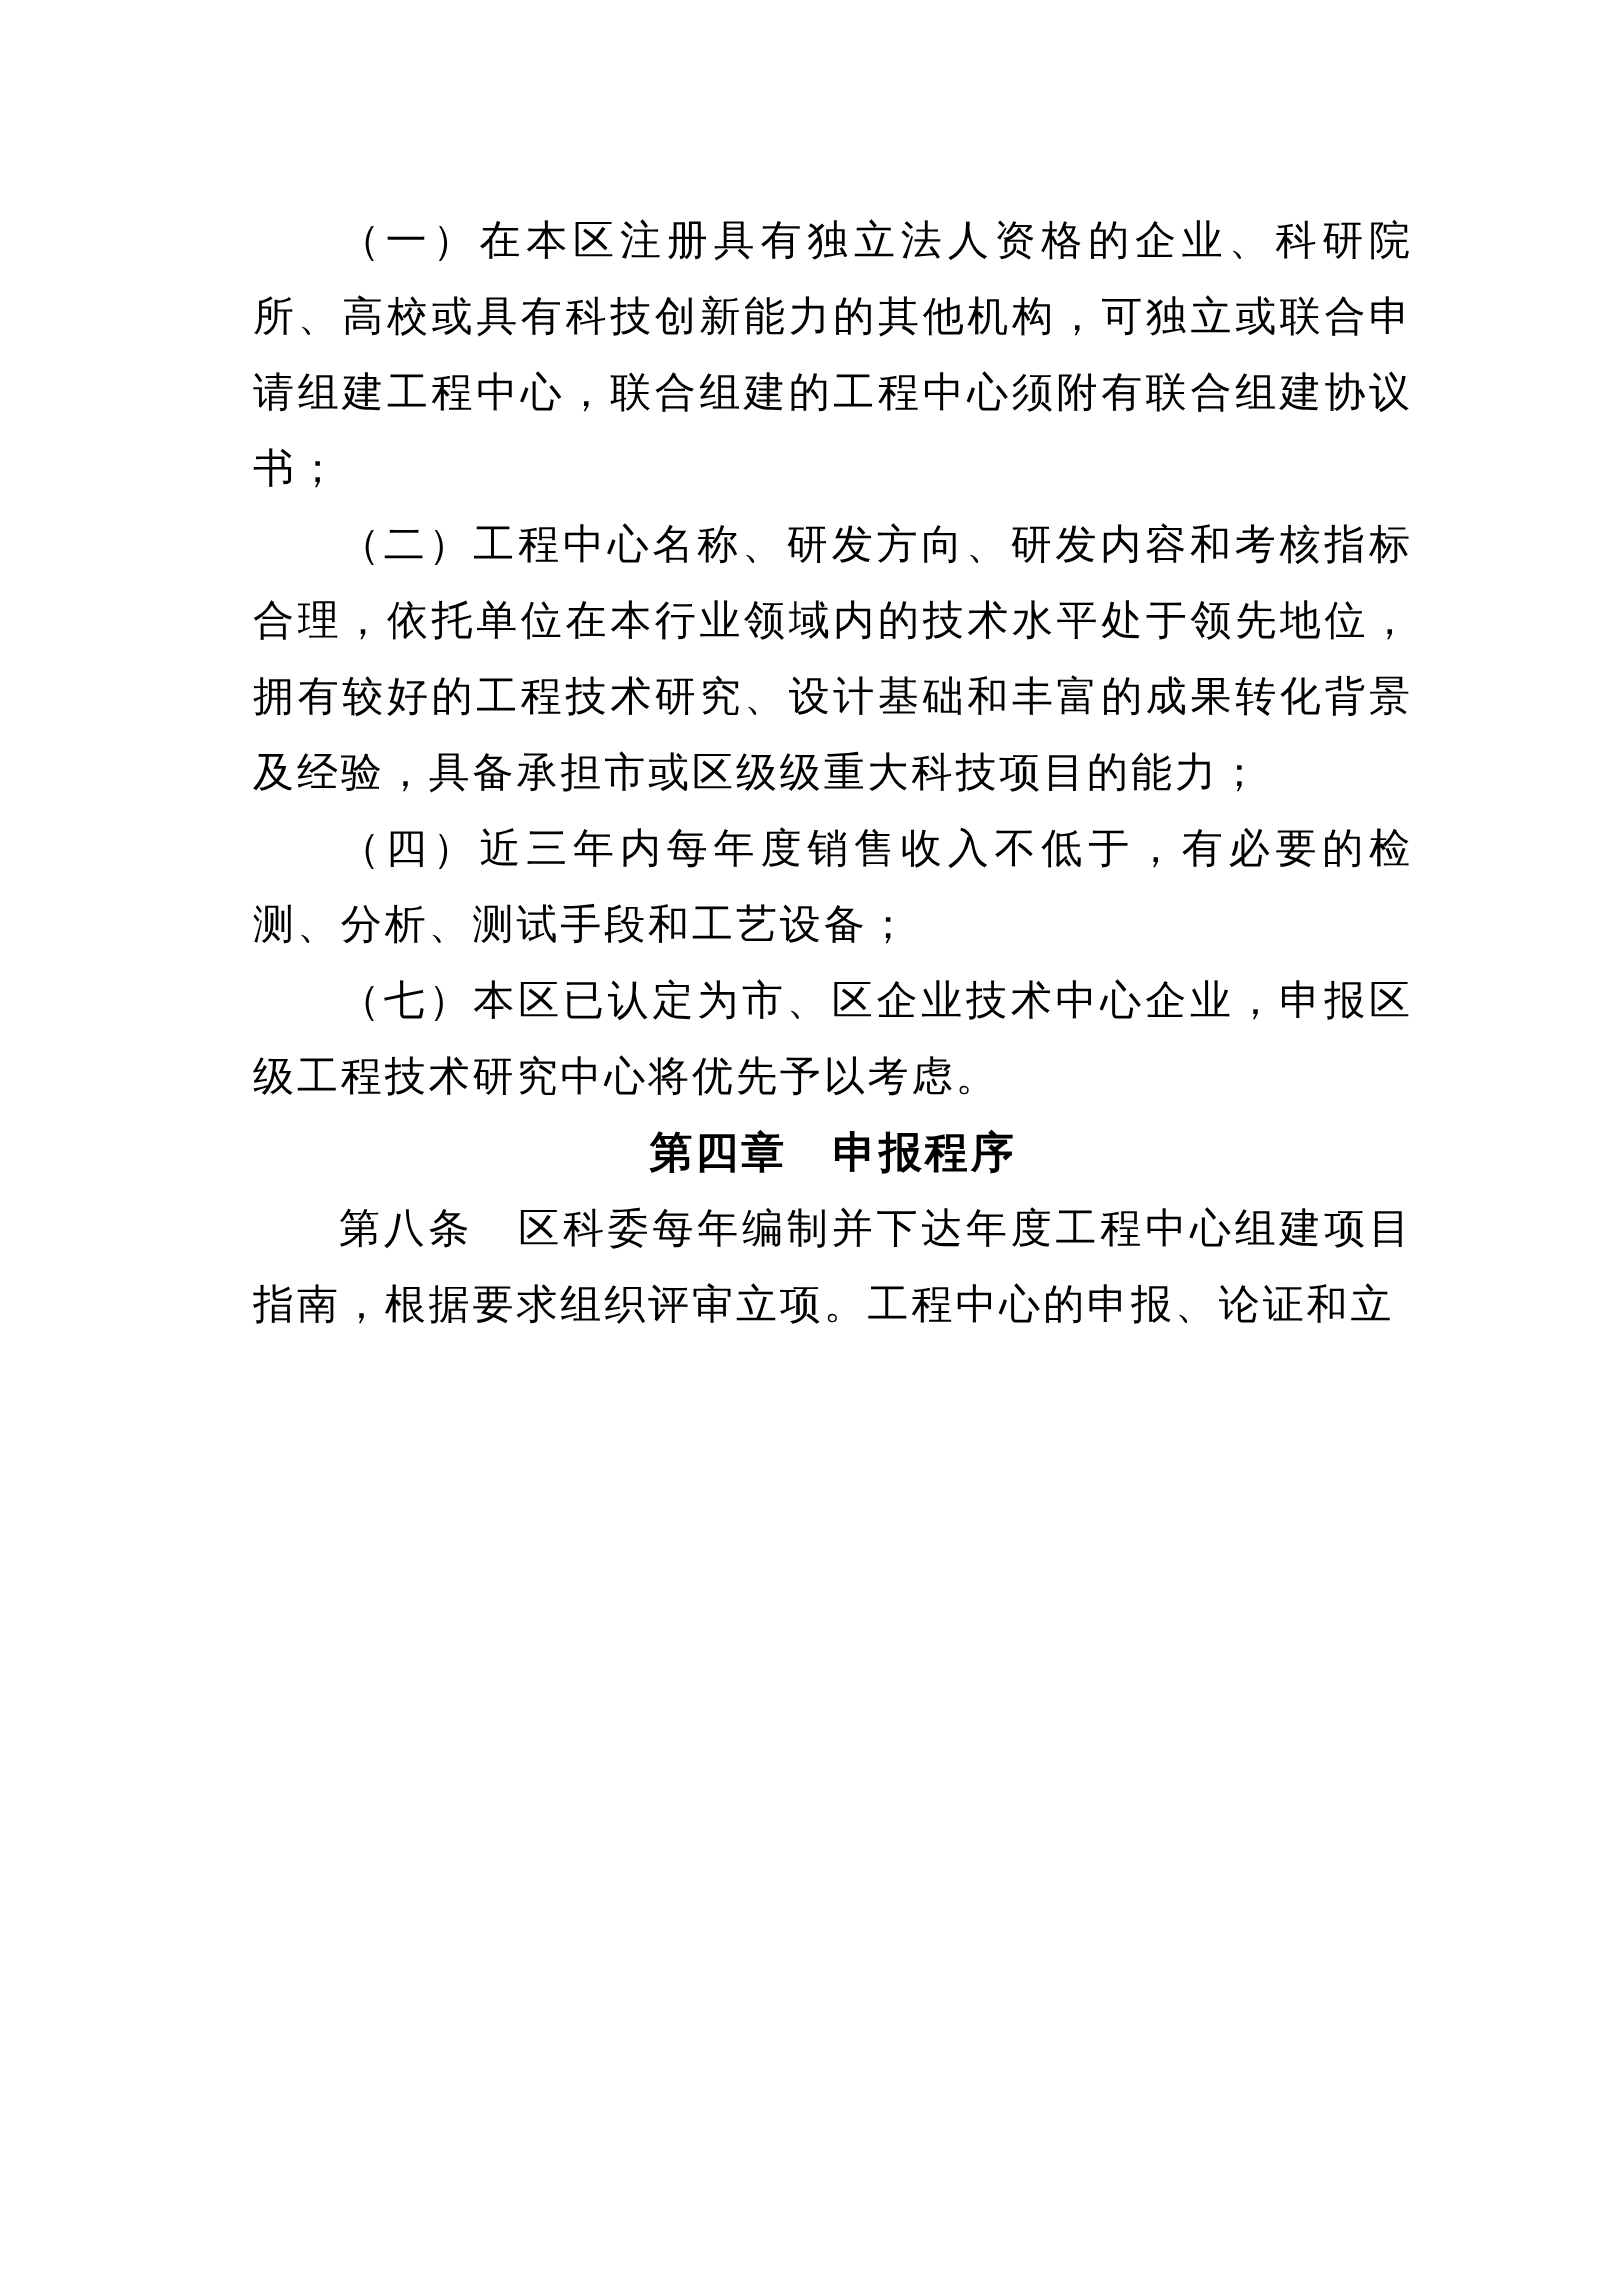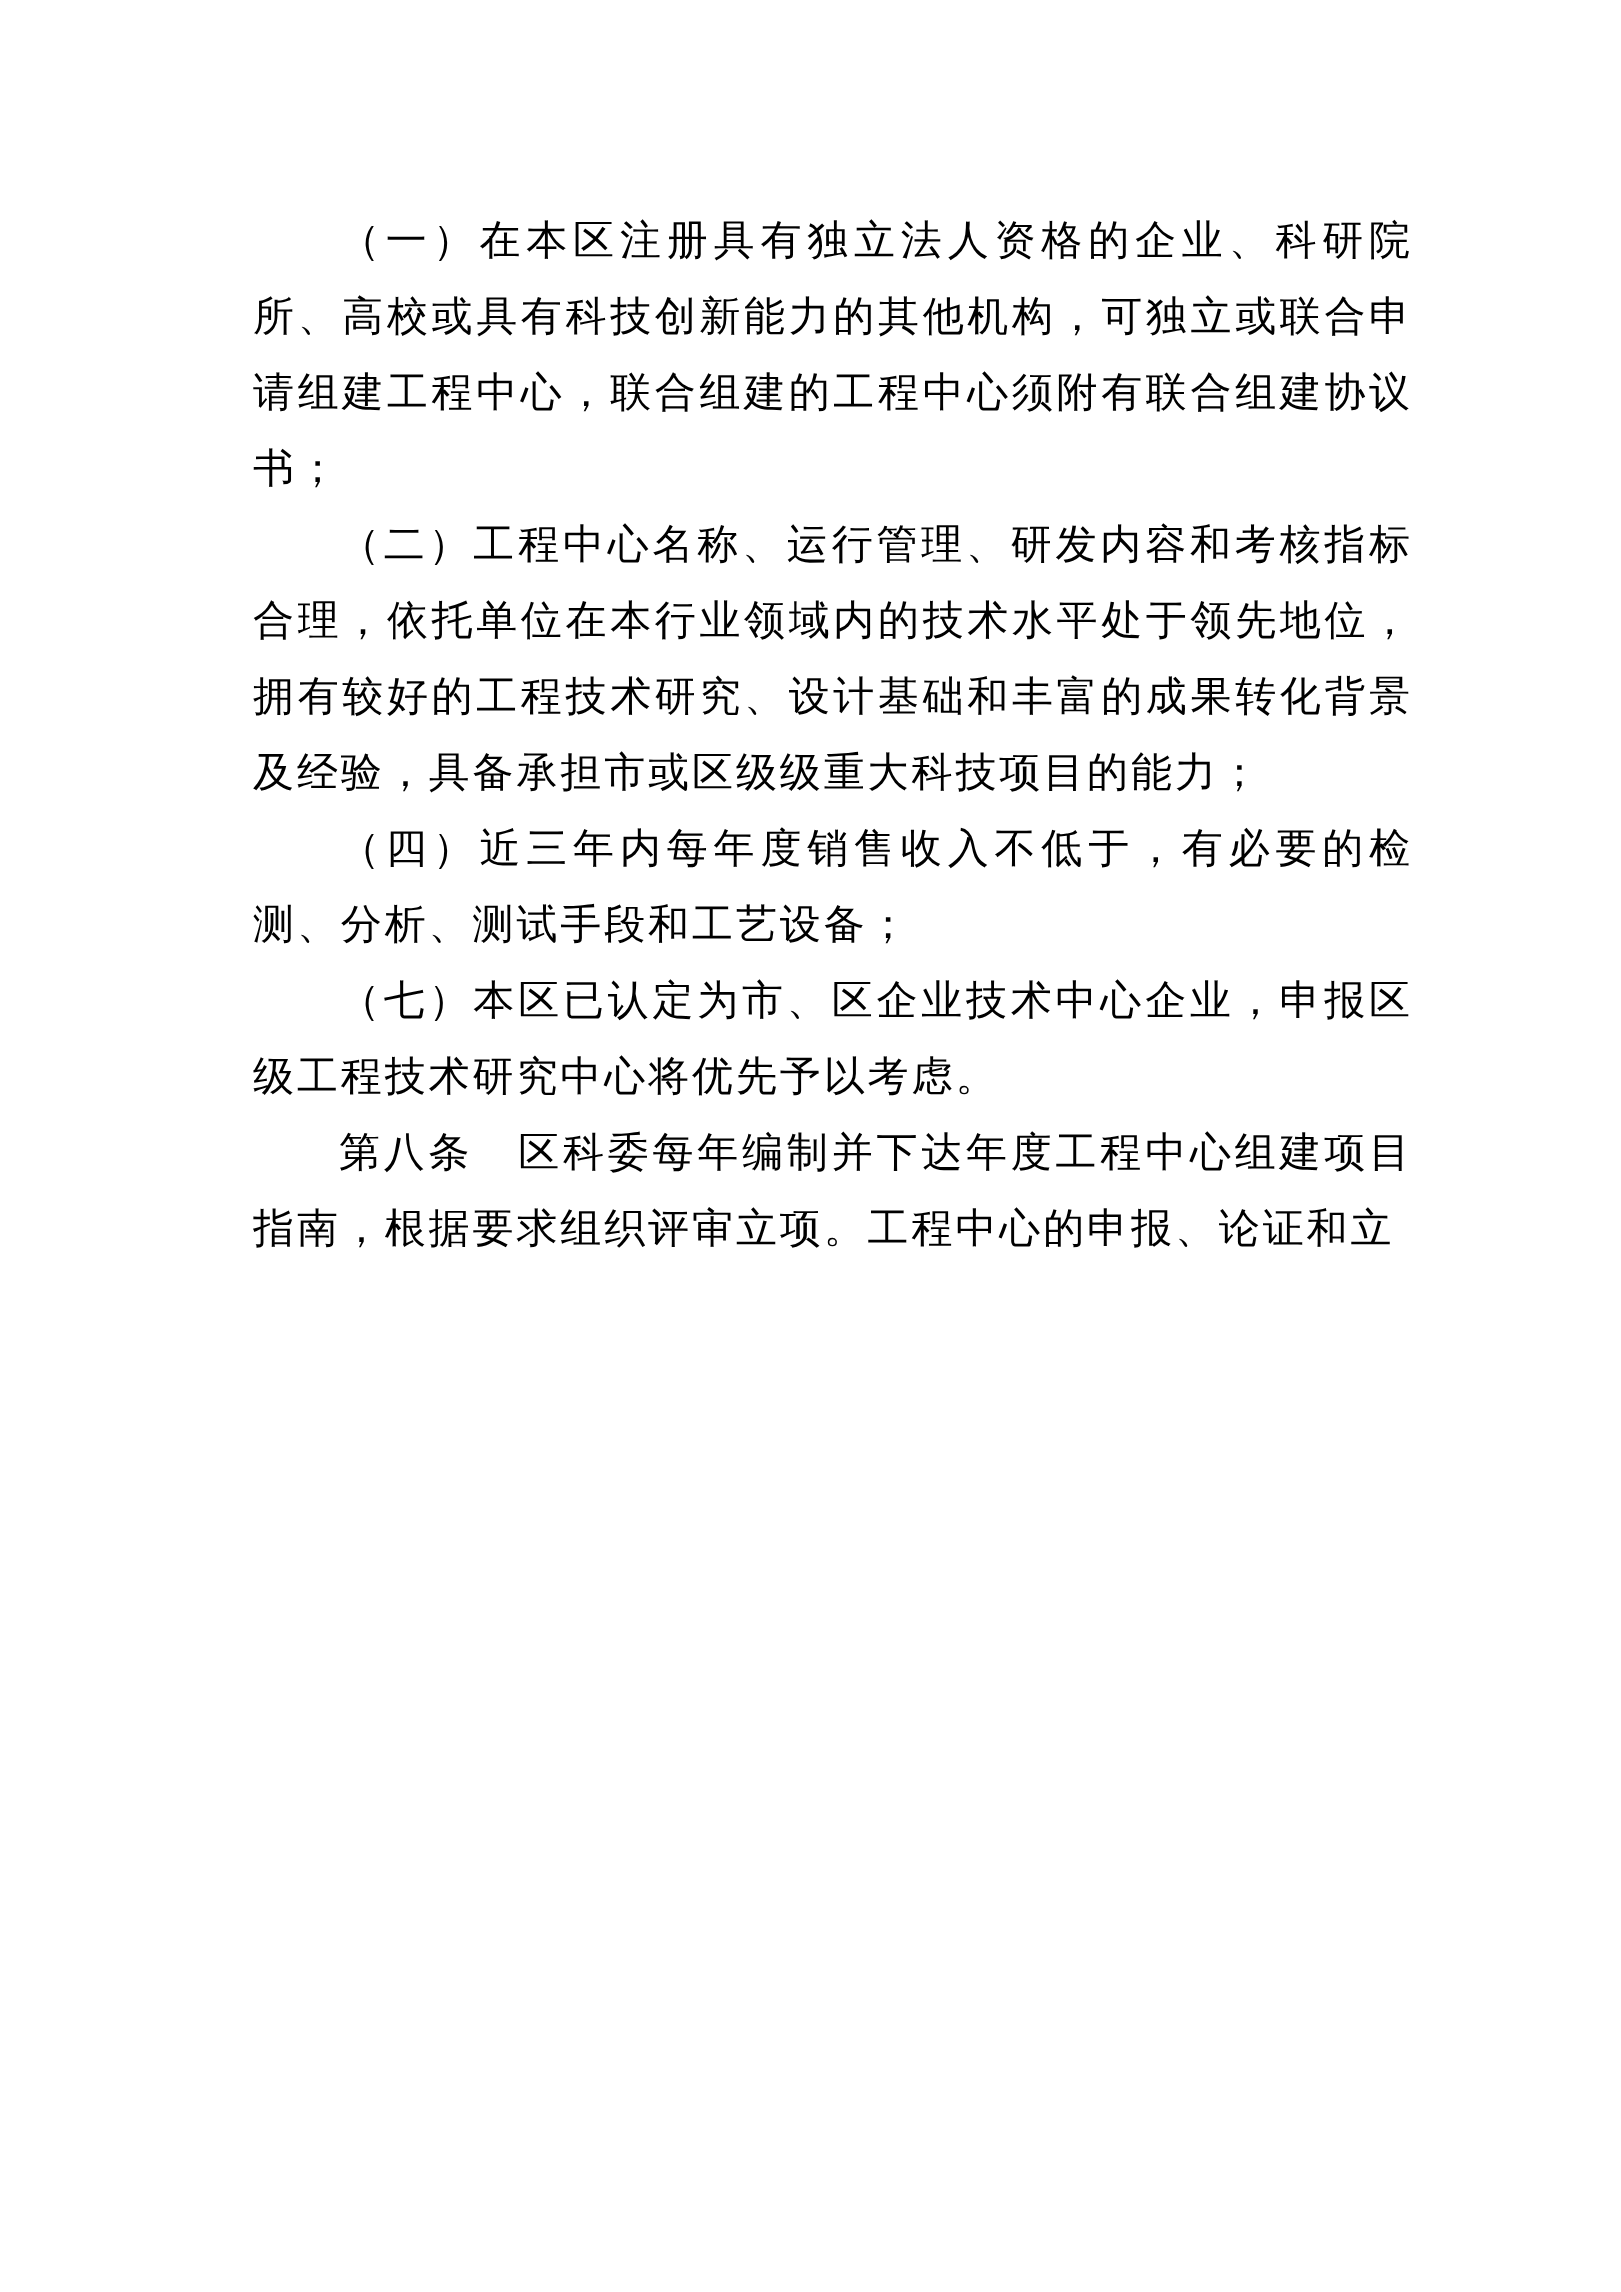--- a/index.html
+++ b/index.html
@@ -50,20 +50,21 @@
     letter-spacing: 2px;
     font-family: "Liberation Serif", "DejaVu Serif", serif;
   }
 </style>
 </head>
 <body>
 
 <div class="page">
   <div class="content">
     <p class="para">（一）在本区注册具有独立法人资格的企业、科研院所、高校或具有科技创新能力的其他机构，可独立或联合申请组建工程中心，联合组建的工程中心须附有联合组建协议书；</p>
-    <p class="para">（二）工程中心名称、运行管理、研发内容和考核指标合理，依托单位在本行业领域内的技术水平处于领先地位，拥有较好的工程技术研究、设计基础和丰富的成果转化背景及经验，具备承担市或区级级重大科技项目的能力；</p>
+    <p class="para">（二）工程中心名称、研发方向、研发内容和考核指标合理，依托单位在本行业领域内的技术水平处于领先地位，拥有较好的工程技术研究、设计基础和丰富的成果转化背景及经验，具备承担市或区级级重大科技项目的能力；</p>
     <p class="para">（四）近三年内每年度销售收入不低于，有必要的检测、分析、测试手段和工艺设备；</p>
     <p class="para">（七）本区已认定为市、区企业技术中心企业，申报区级工程技术研究中心将优先予以考虑。</p>
+    <h2 class="chapter">第四章　申报程序</h2>
     <p class="para">第八条　区科委每年编制并下达年度工程中心组建项目指南，根据要求组织评审立项。工程中心的申报、论证和立</p>
   </div>
   <div class="page-number">— 4 —</div>
 </div>
 
 
 </body></html>

